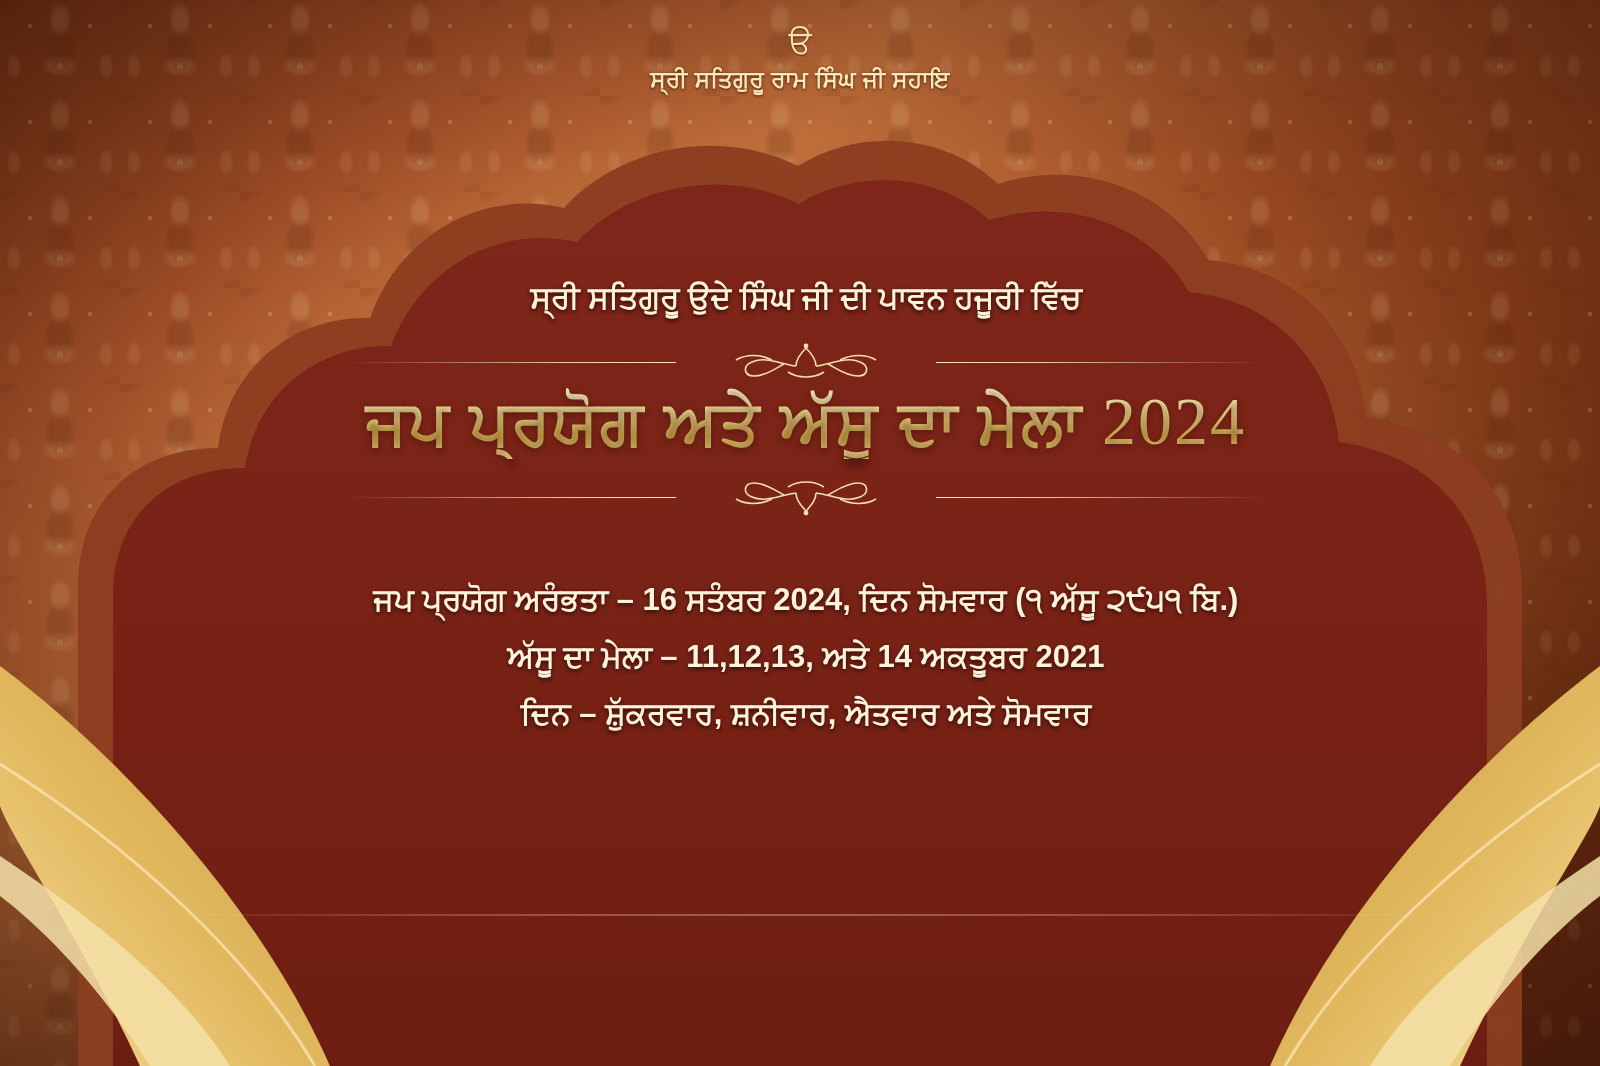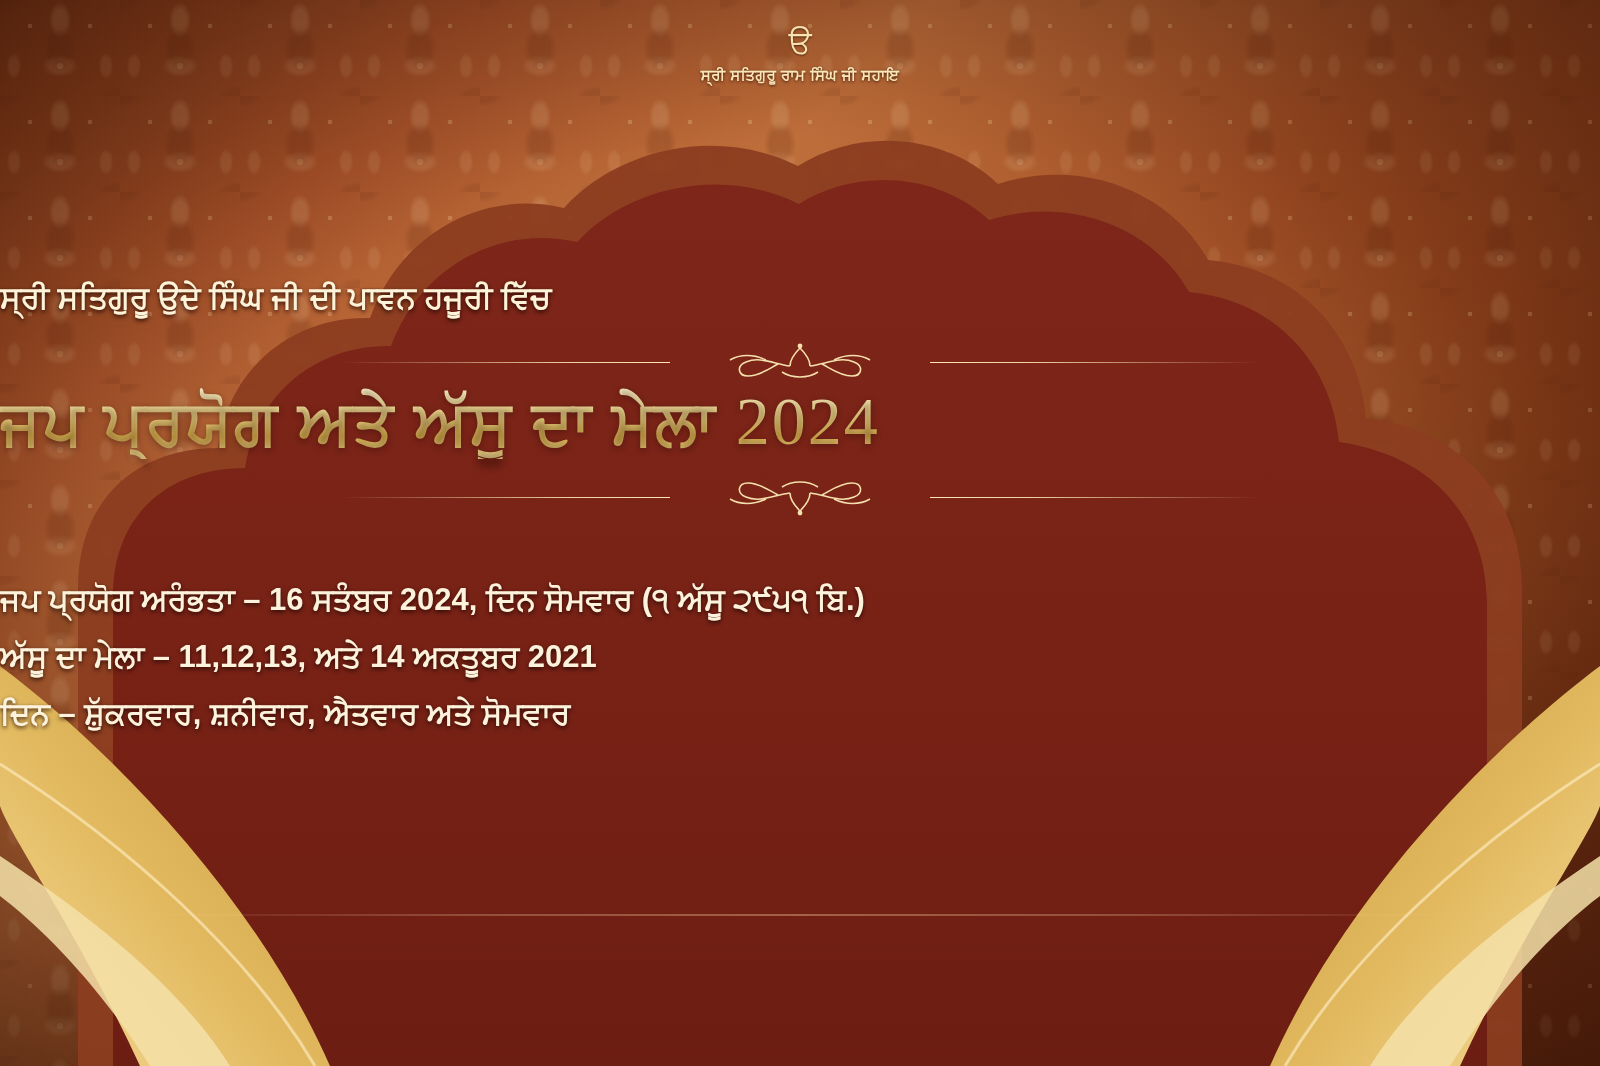--- a/index.html
+++ b/index.html
@@ -61,21 +61,21 @@
     z-index: 6;
   }
   #ikonkar {
     font-size: 32px;
     color: #f6e3b0;
     line-height: 1;
     text-shadow: 0 1px 2px rgba(60,20,5,0.8);
   }
   #header-line {
     margin-top: 8px;
-    font-size: 15px;
+    font-size: 23px;
     font-weight: bold;
     color: #f9e7b8;
     letter-spacing: 0.5px;
     text-shadow: 0 1px 3px rgba(60,20,5,0.9);
   }
 
   
   #panel-wrap {
     position: absolute;
     left: 30px;
@@ -89,23 +89,23 @@
   .swoosh {
     position: absolute;
     z-index: 5;
     pointer-events: none;
   }
 
   
   #content {
     position: absolute;
     z-index: 7;
-    left: 0; right: 0;
+    left: 12px; right: 0;
     top: 118px;
-    text-align: left;
+    text-align: center;
     color: #fdf0cf;
   }
   #title-line {
     margin-top: 162px;
     font-size: 31px;
     font-weight: bold;
     color: #fdf3d8;
     text-shadow: 0 2px 4px rgba(30,6,0,0.85);
   }
 

